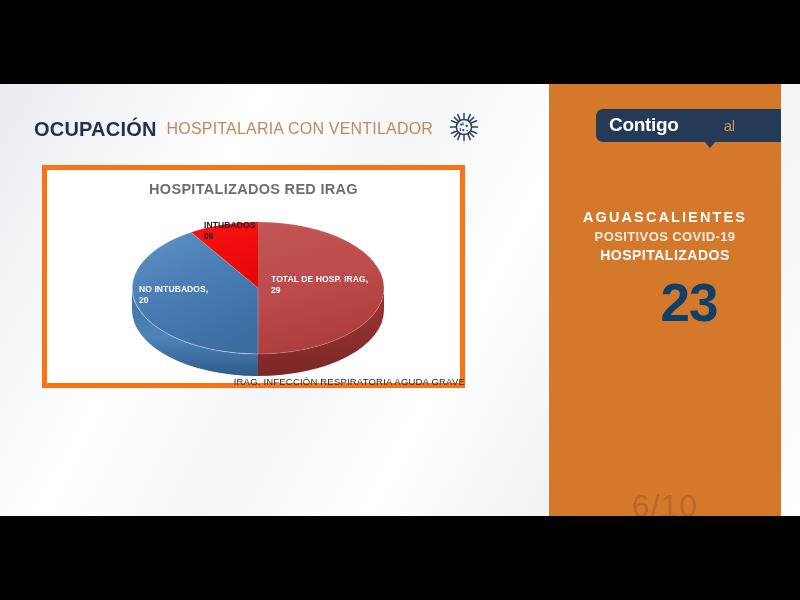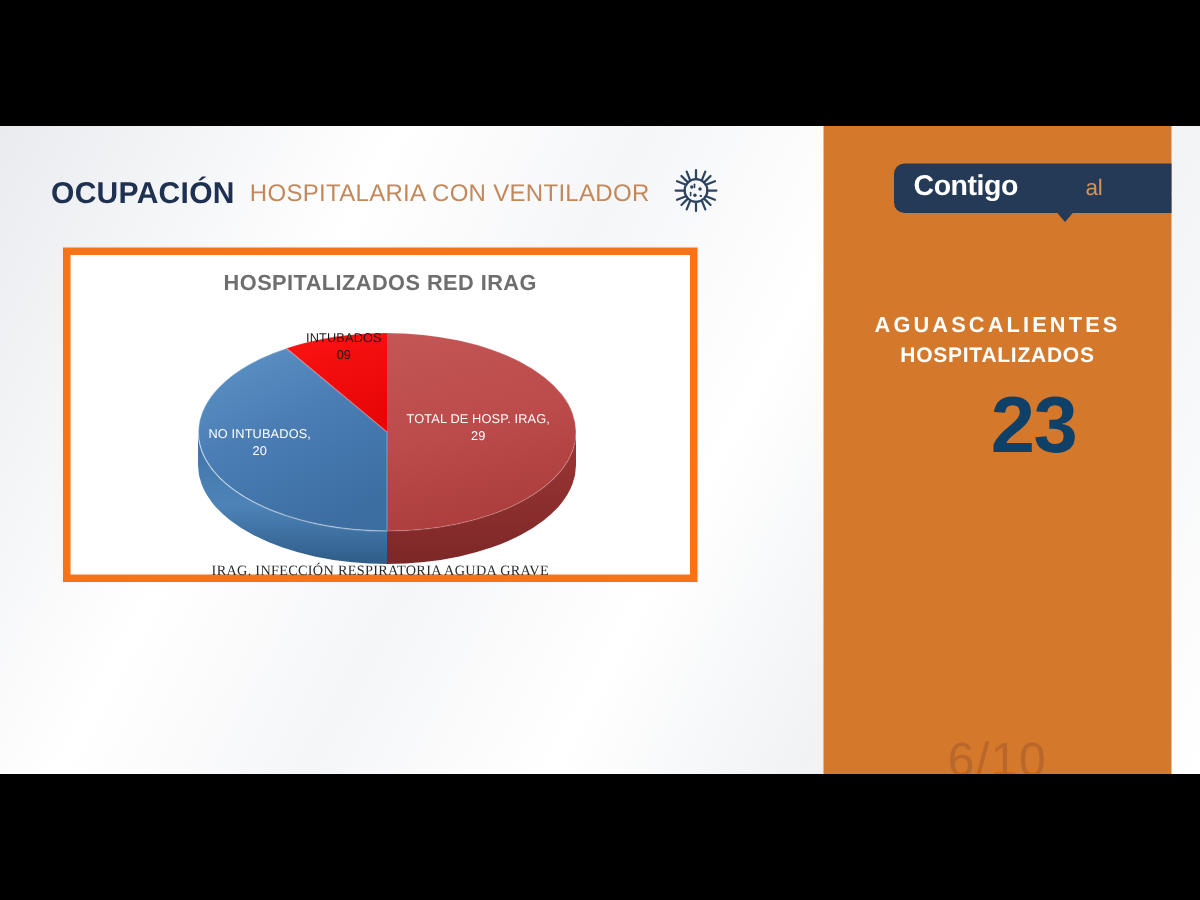--- a/index.html
+++ b/index.html
@@ -57,32 +57,32 @@
   .chart-title {
     position:absolute; left:0; right:0; top:11px;
     text-align:center;
     font-size:14.5px; font-weight:bold; letter-spacing:.3px;
     color:#6e6e6e;
   }
   .pie-wrap { position:absolute; left:0; top:32px; width:423px; height:185px; }
 
   .pie-label {
     position:absolute;
-    font-size:8.5px; font-weight:normal; line-height:1.35;
-    text-align:center; letter-spacing:.1px;
+    font-size:8.5px; font-weight:bold; line-height:1.35;
+    text-align:left; letter-spacing:.1px;
     pointer-events:none; white-space:nowrap;
   }
   .lbl-total { left:224px; top:44px; color:#ffffff;margin-top:28px; }
   .lbl-nointub { left:92px; top:82px; color:#ffffff; }
   .lbl-intub { left:157px; top:18px; color:#1a1a1a; }
 
   
   .irag-note {
     position:absolute; left:42px; top:292px; width:423px;
-    text-align:center; font-size:9.5px; color:#2b2b2b; letter-spacing:.2px;font-family:Liberation Serif, serif;
+    text-align:right; font-size:9.5px; color:#2b2b2b; letter-spacing:.2px;
   }
   .source-note {
     position:absolute; left:70px; top:420px;
     font-size:8.5px; color:#20386a; letter-spacing:.1px;
   }
 
   
   .side-panel {
     position:absolute; left:549px; top:0px; width:232px; height:432px;
     background:#d4782c;
@@ -253,20 +253,21 @@
     <div class="side-panel">
 
       <div class="logo-badge">
         <span class="logo-contigo">Contigo</span>
         <span class="logo-al">al</span>
         <span class="logo-100">100</span>
       </div>
 
       <div class="panel-stats">
         <div class="stat-state">AGUASCALIENTES</div>
+        <div class="stat-line2">POSITIVOS COVID-19</div>
         <div class="stat-line3">HOSPITALIZADOS</div>
         <div class="stat-number">23</div>
       </div>
 
       <div class="page-indicator">6/10</div>
     </div>
 
   </div>
 
   <div class="letterbox-bottom"></div>

